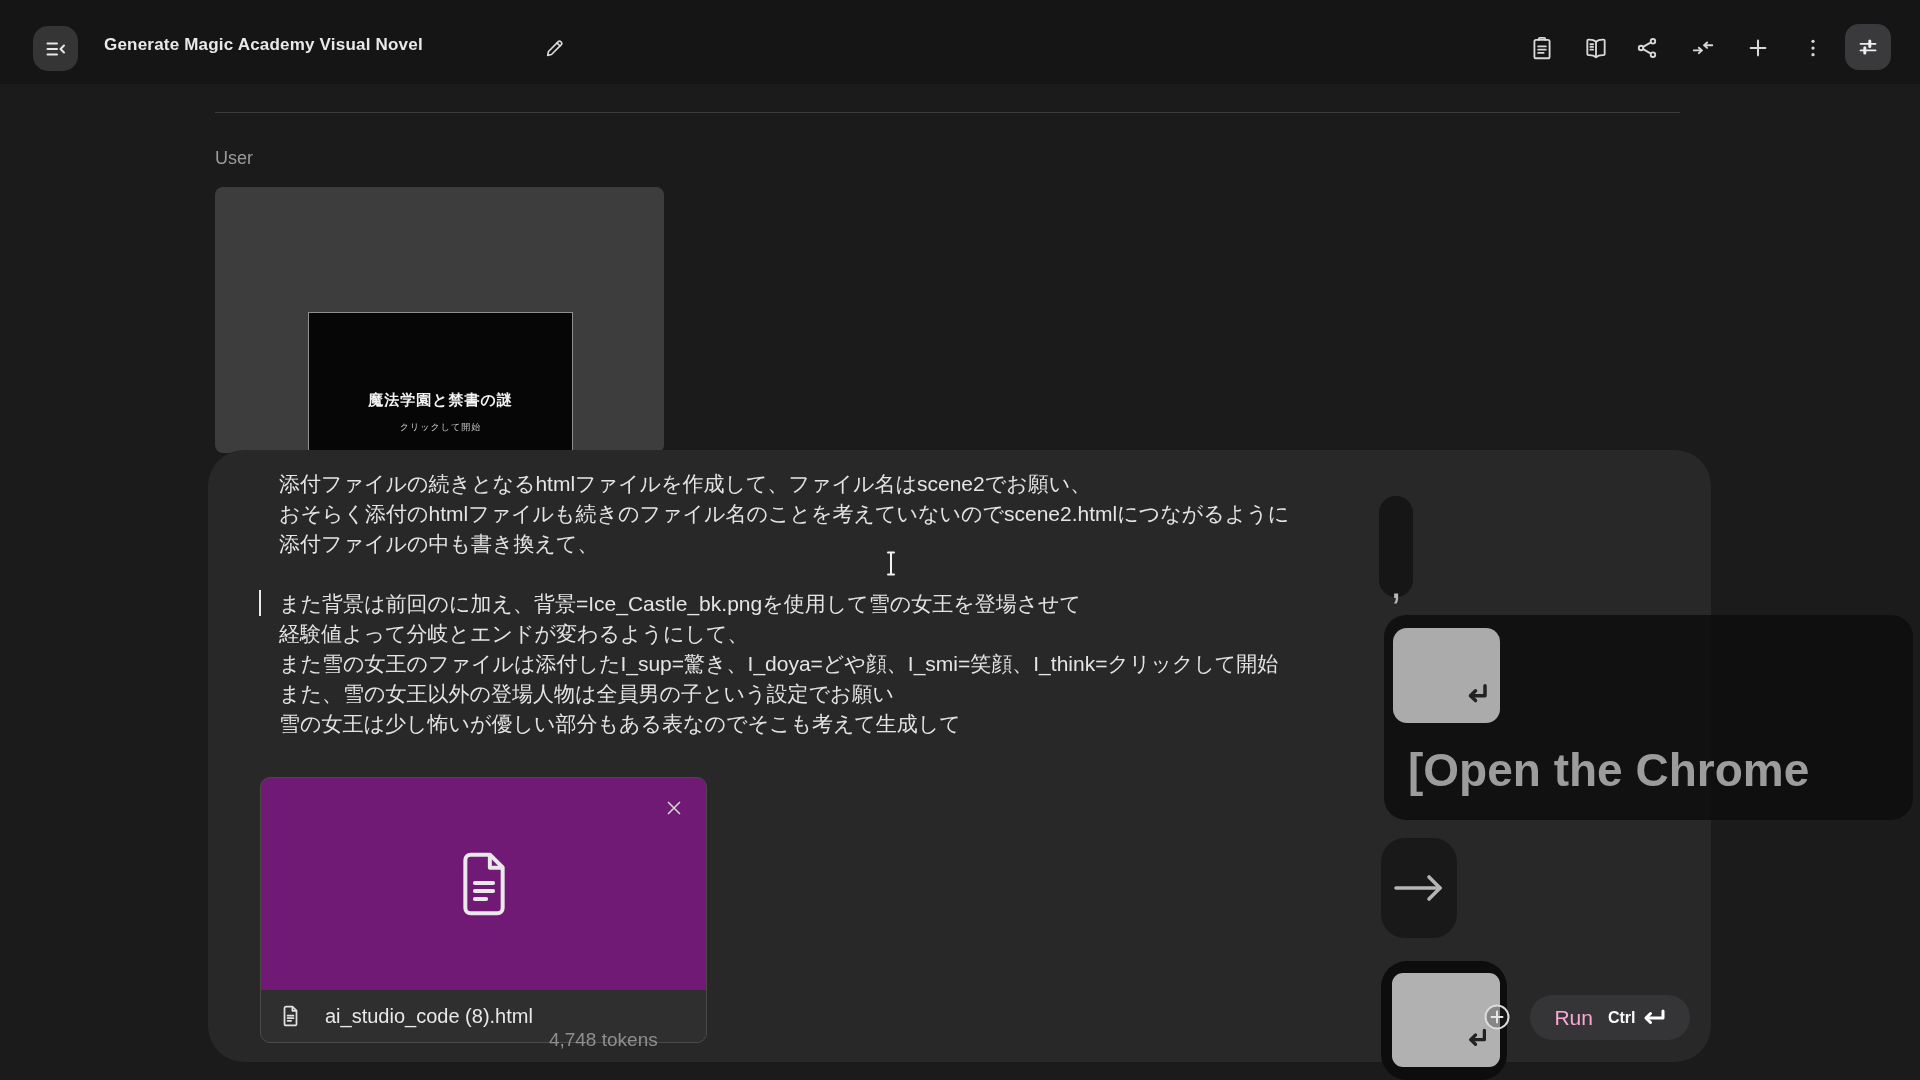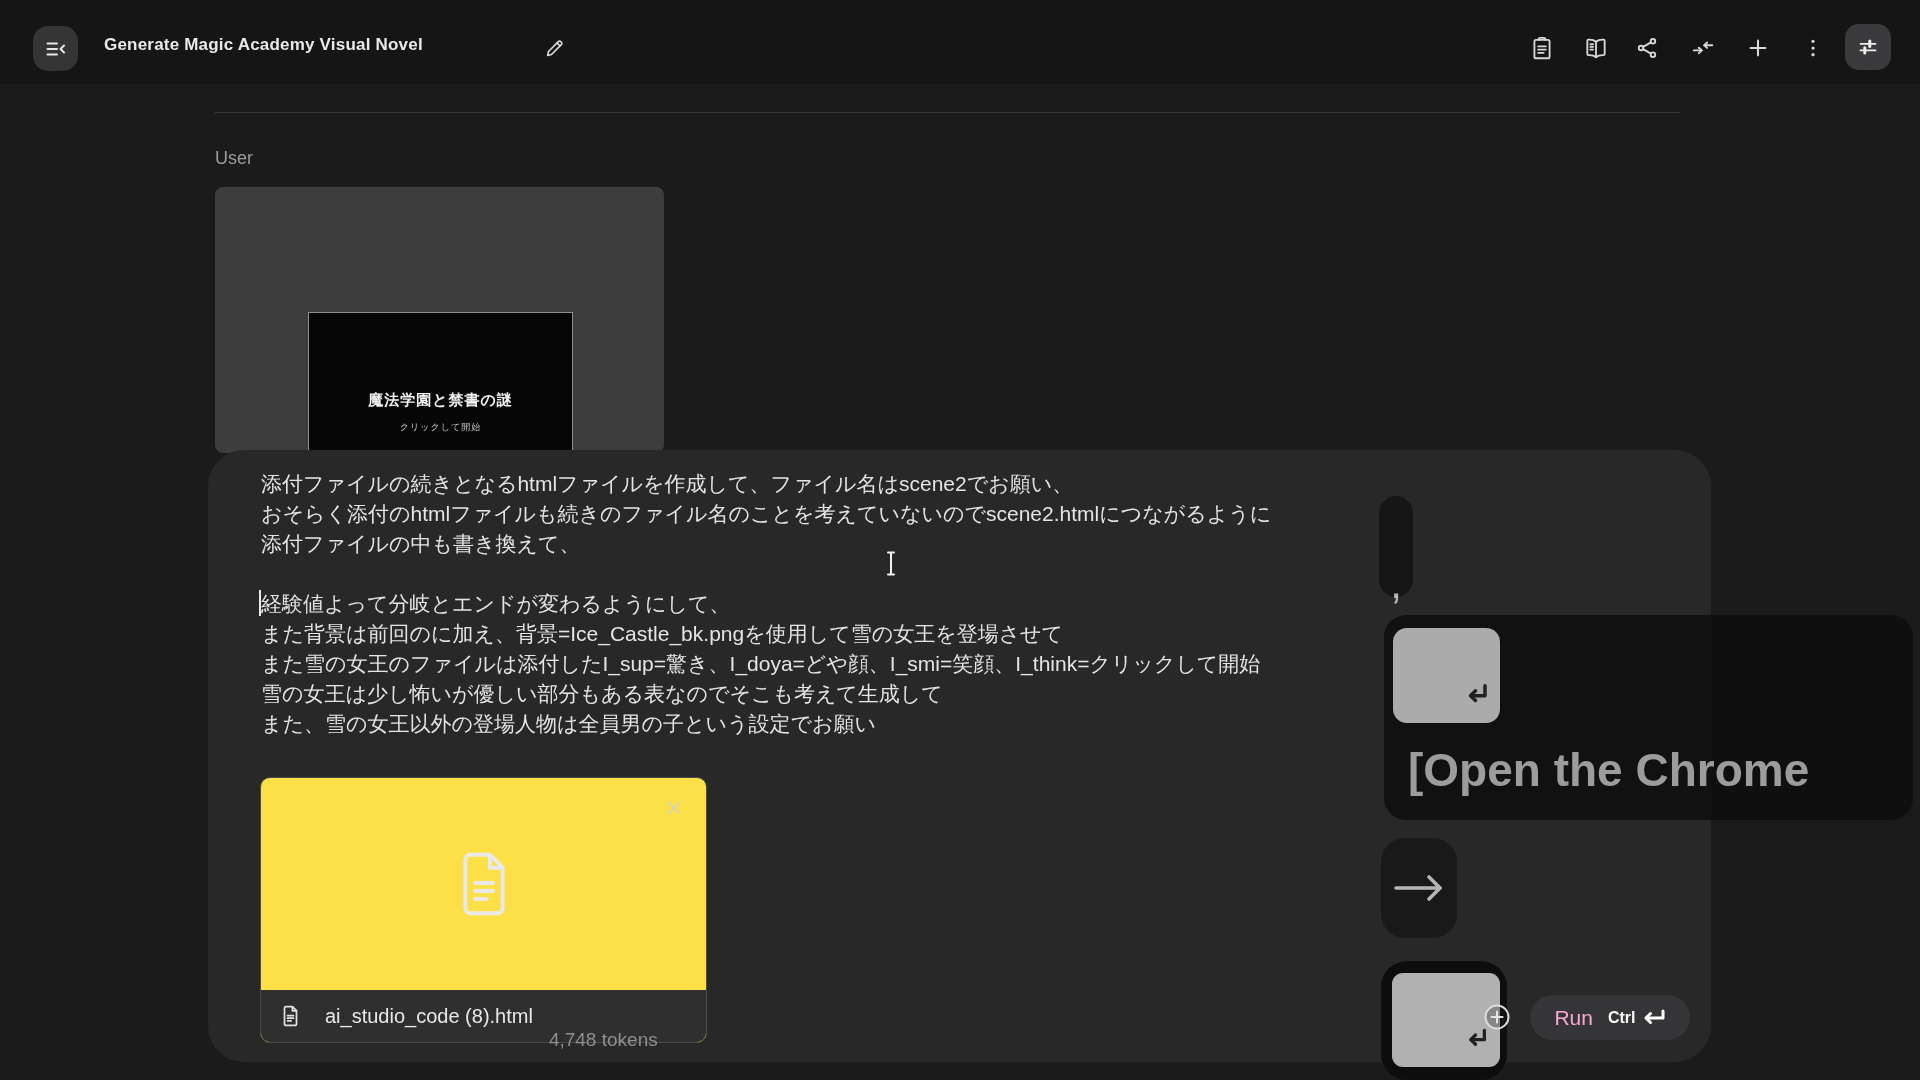--- a/index.html
+++ b/index.html
@@ -21,24 +21,24 @@
   .role-label{left:215px;top:148px;font-size:18px;color:#9b9b9b;}
 
   .img-card{left:215px;top:187px;width:449px;height:266px;background:#3d3d3d;border-radius:8px;overflow:hidden;}
   .vn-shot{left:93px;top:125px;width:263px;height:150px;background:#060606;border:1px solid #8f8f8f;}
   .vn-title{left:0;top:78px;width:100%;text-align:center;color:#f2f2f2;font-size:15px;font-weight:700;letter-spacing:1px;}
   .vn-sub{left:0;top:108px;width:100%;text-align:center;color:#c9c9c9;font-size:9px;letter-spacing:1px;}
 
   
   .bubble{left:208px;top:450px;width:1503px;height:612px;background:#282828;border-radius:36px;}
   .prompt{left:53px;top:19px;color:#e4e4e4;font-size:21px;}
-  .pline{height:30px;line-height:30px;white-space:pre;}
+  .pline{height:30px;line-height:30px;white-space:pre;margin-left:18px;}
   .caret{left:51px;top:140px;width:2px;height:26px;background:#eaeaea;}
 
-  .file-card{left:52px;top:327px;width:447px;height:266px;background:#fde047;
+  .file-card{left:52px;top:327px;width:447px;height:266px;background:#701a75;
              border:1px solid #4a4a4a;border-radius:10px;box-sizing:border-box;}
   .file-close{left:400px;top:17px;width:26px;height:26px;display:flex;align-items:center;justify-content:center;
               color:#d2d2d2;cursor:pointer;}
   .file-big-icon{left:191px;top:68px;width:64px;height:76px;color:#e9e9e9;}
   .file-footer{left:0;bottom:0;width:100%;height:52px;background:#2f2f2f;border-radius:0 0 9px 9px;
                display:flex;align-items:center;}
   .file-footer .mini-doc{margin-left:19px;color:#e2e2e2;display:flex;}
   .file-name{margin-left:24px;font-size:20px;color:#e8e8e8;}
   .file-tokens{margin-left:16px;font-size:19px;color:#8f8f8f;margin-top:48px;}
 
@@ -147,25 +147,25 @@
       <div class="abs vn-sub">クリックして開始</div>
     </div>
   </div>
 
   <div class="abs bubble">
     <div class="abs prompt">
       <div class="pline">添付ファイルの続きとなるhtmlファイルを作成して、ファイル名はscene2でお願い、</div>
       <div class="pline">おそらく添付のhtmlファイルも続きのファイル名のことを考えていないのでscene2.htmlにつながるように</div>
       <div class="pline">添付ファイルの中も書き換えて、</div>
       <div class="pline"></div>
+      <div class="pline">また背景は前回のに加え、背景=Ice_Castle_bk.pngを使用して雪の女王を登場させて</div>
       <div class="pline">経験値よって分岐とエンドが変わるようにして、</div>
-      <div class="pline">また背景は前回のに加え、背景=Ice_Castle_bk.pngを使用して雪の女王を登場させて</div>
       <div class="pline">また雪の女王のファイルは添付したI_sup=驚き、I_doya=どや顔、I_smi=笑顔、I_think=クリックして開始</div>
+      <div class="pline">また、雪の女王以外の登場人物は全員男の子という設定でお願い</div>
       <div class="pline">雪の女王は少し怖いが優しい部分もある表なのでそこも考えて生成して</div>
-      <div class="pline">また、雪の女王以外の登場人物は全員男の子という設定でお願い</div>
     </div>
     <div class="abs caret"></div>
 
     <div class="abs file-card">
       <div class="abs file-close">
         <svg width="22" height="22" viewBox="0 0 24 24" fill="none" stroke="currentColor" stroke-width="1.8" stroke-linecap="round">
           <path d="M6 6 L18 18 M18 6 L6 18"></path>
         </svg>
       </div>
       <div class="abs file-big-icon">

